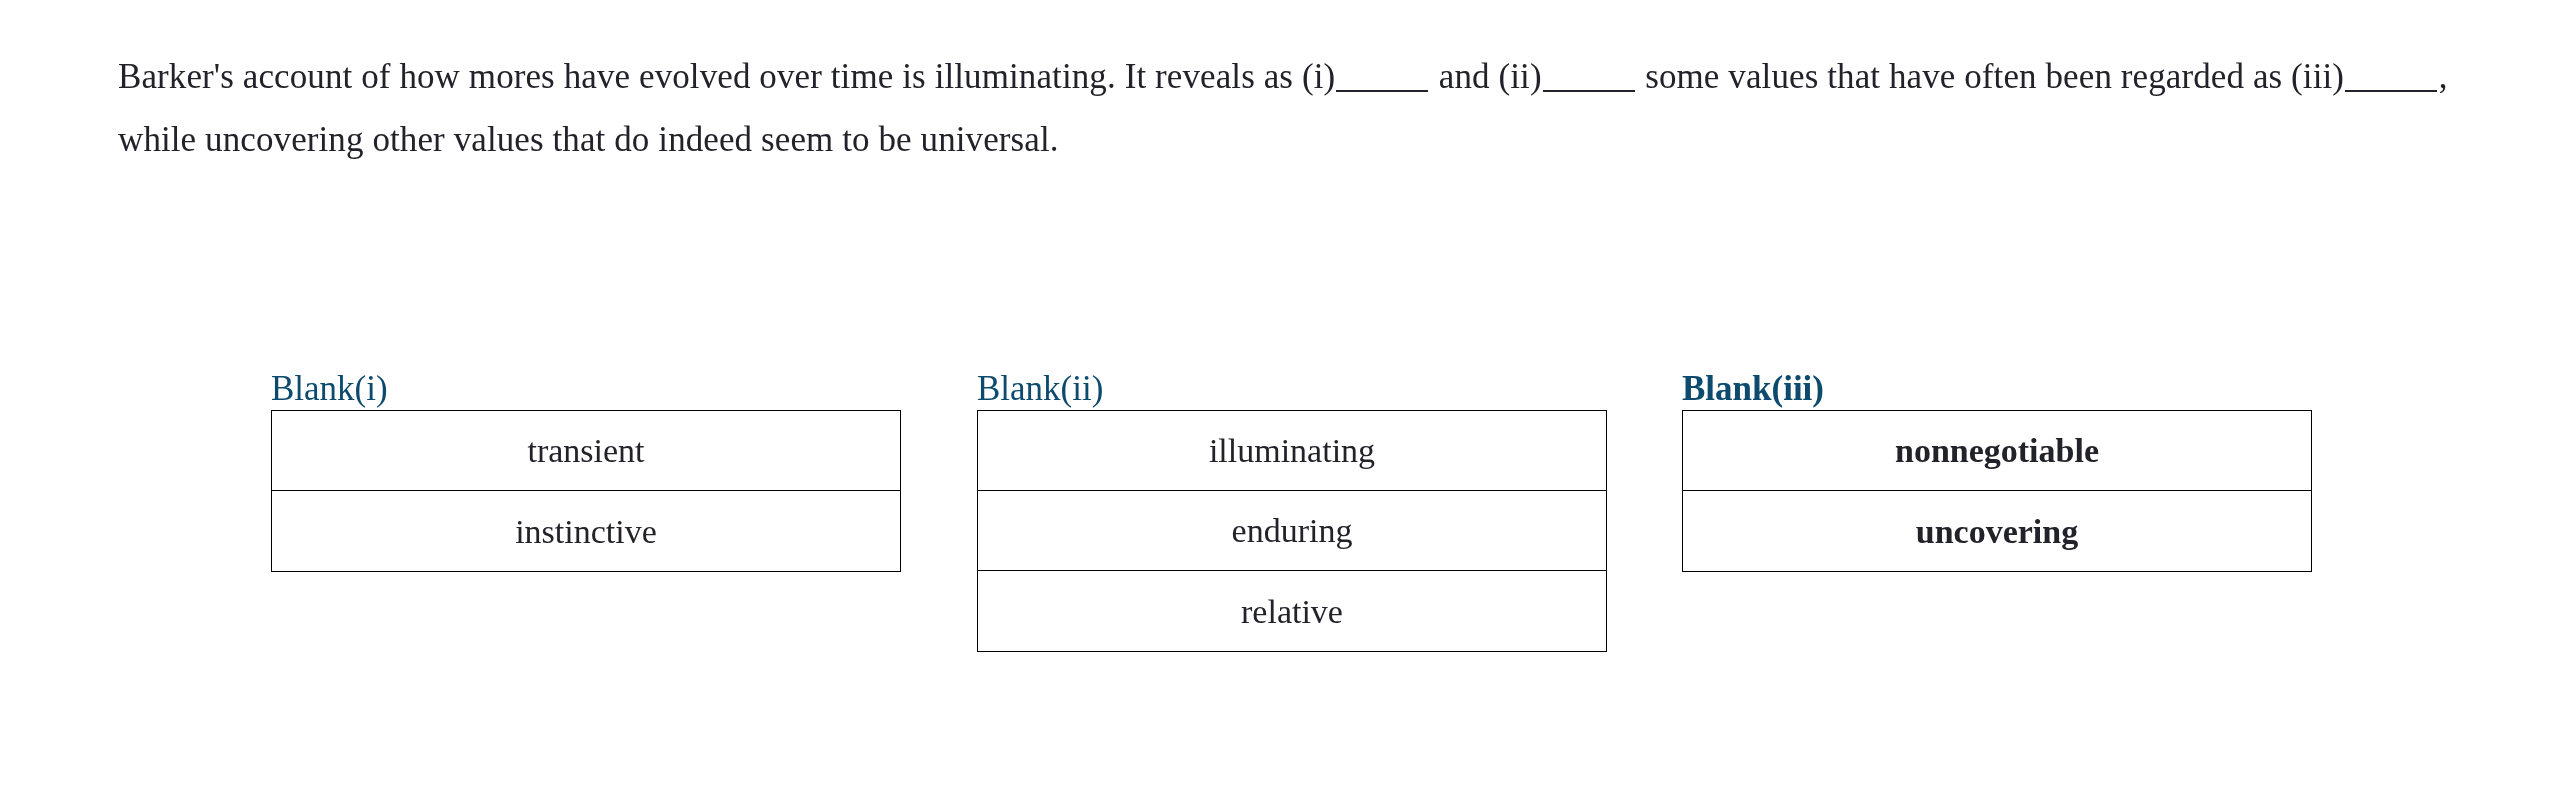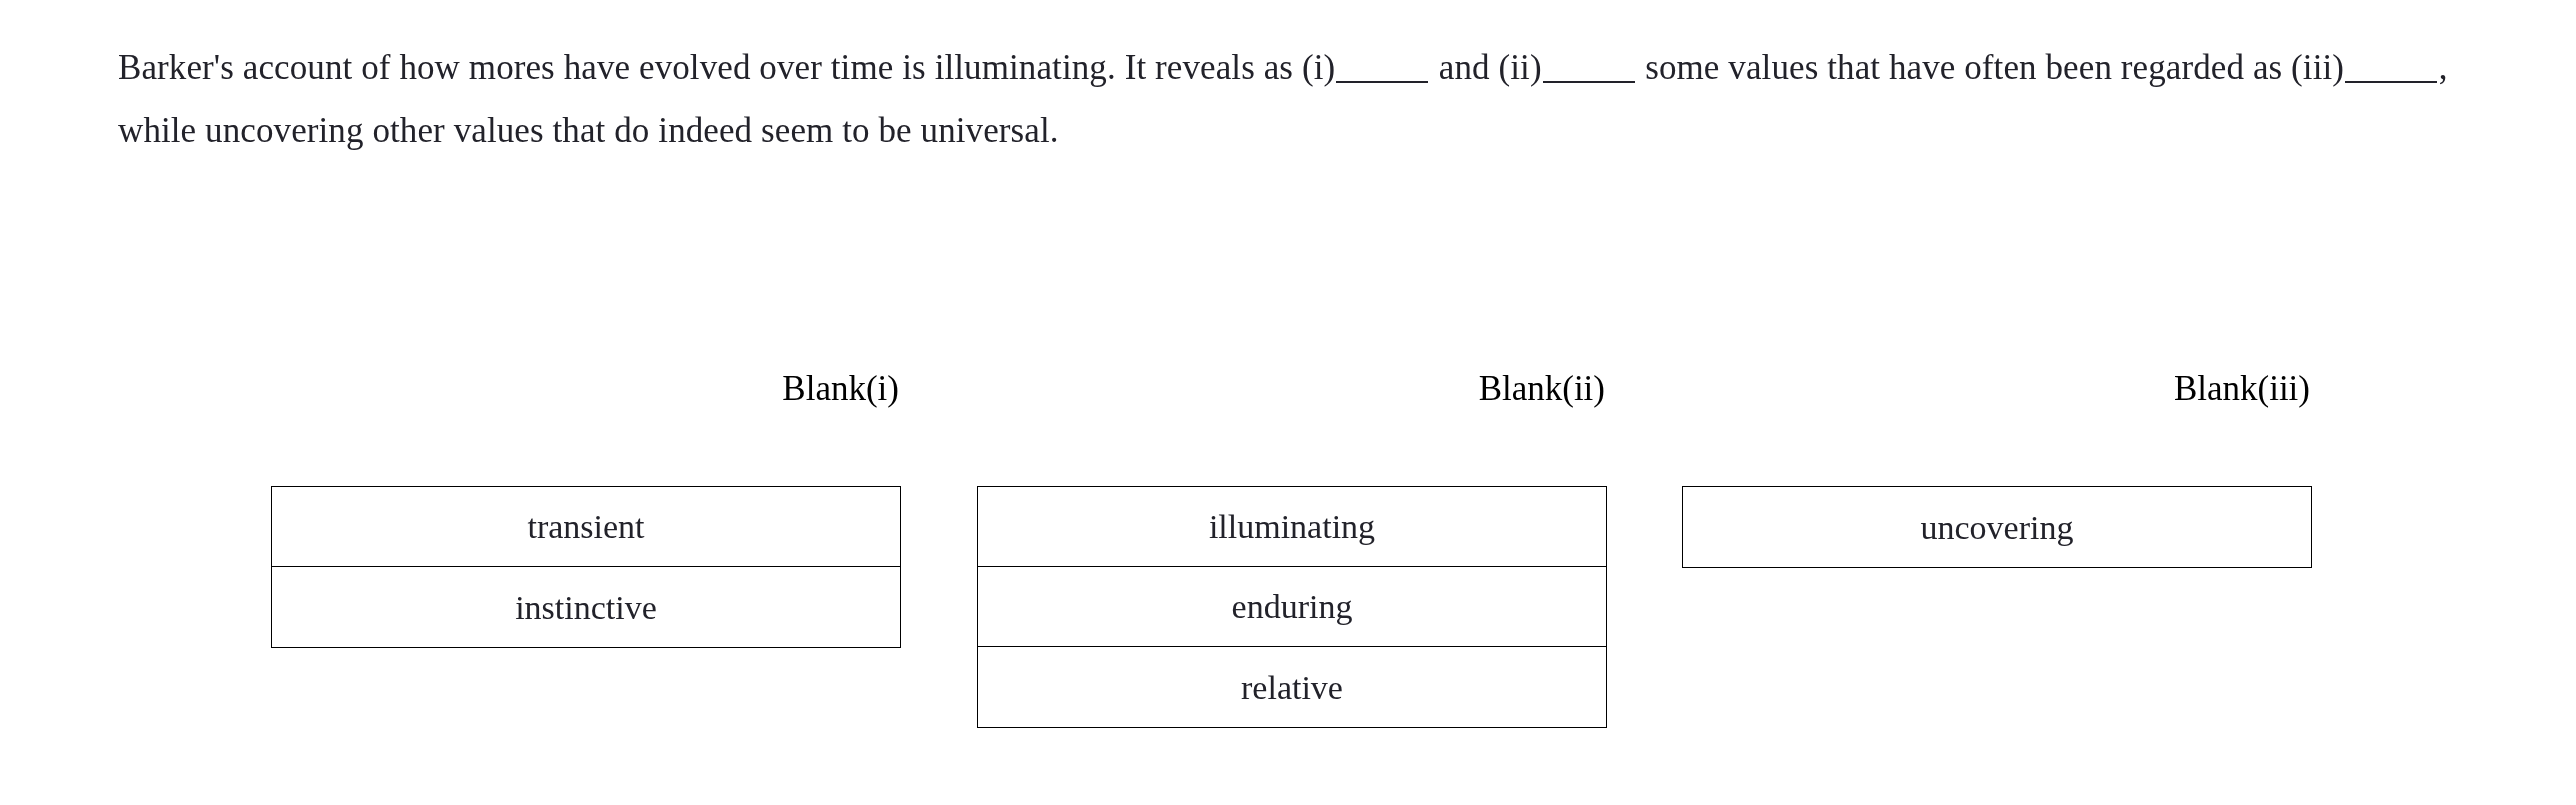--- a/index.html
+++ b/index.html
@@ -21,21 +21,21 @@
     position: relative;
     width: 2576px;
     height: 805px;
     background: #ffffff;
   }
 
   
   .passage {
     position: absolute;
     left: 118px;
-    top: 36px;
+    top: 45px;
     width: 2355px;
     font-size: 35px;
     line-height: 63px;
     color: #22222a;
     text-align: left;
     letter-spacing: 0.1px;
   }
   .passage .blank {
     display: inline-block;
     border-bottom: 2.8px solid #22222a;
@@ -54,28 +54,27 @@
     height: 805px;
   }
 
   .choice-column {
     position: absolute;
     top: 368px;
     width: 628px;
   }
   .choice-column.col-0 { left: 271px; }
   .choice-column.col-1 { left: 977px; }
-  .choice-column.col-2 { left: 1682px; }
+  .choice-column.col-2 { left: 1682px; font-weight: bold; }
 
   .column-header {
     font-size: 35px;
     line-height: 42px;
-    text-align: right;
-    color: #000000;
-    margin-bottom: 76px;
+    text-align: left;
+    color: #0c4a6e;
     white-space: nowrap;
   }
 
   .choice-table {
     border: 1.8px solid #000000;
     border-collapse: collapse;
     width: 628px;
     background: #ffffff;
   }
   .choice-row {
@@ -126,20 +125,23 @@
           </div>
           <div class="choice-row">
             <span class="choice-label">relative</span>
           </div>
         </div>
       </div>
       <div class="choice-column col-2">
         <div class="column-header">Blank(iii)</div>
         <div class="choice-table">
           <div class="choice-row">
+            <span class="choice-label">nonnegotiable</span>
+          </div>
+          <div class="choice-row">
             <span class="choice-label">uncovering</span>
           </div>
         </div>
       </div>
     </div>
 
 </div>
 
 
 </body></html>

